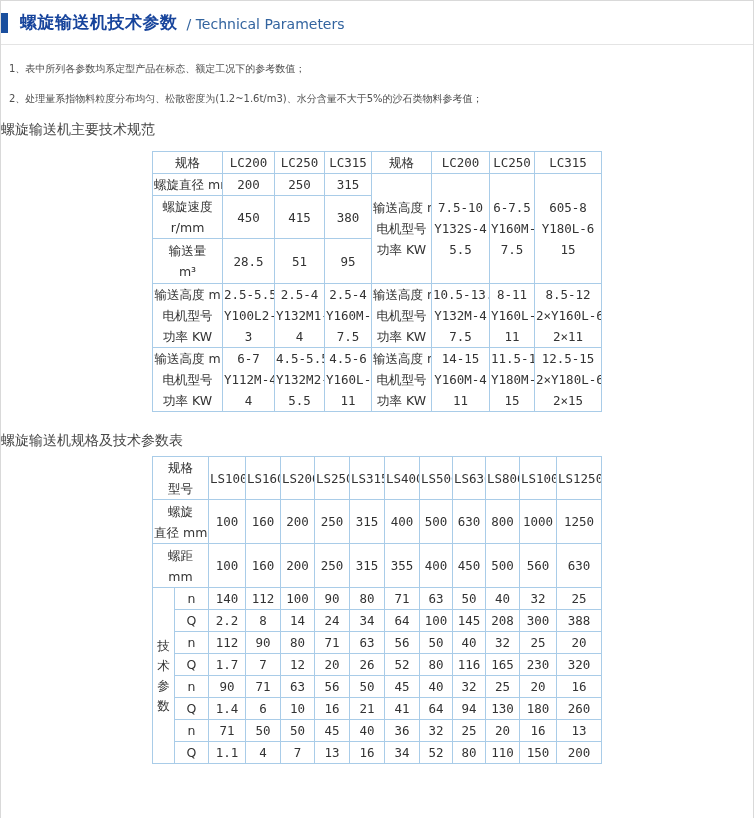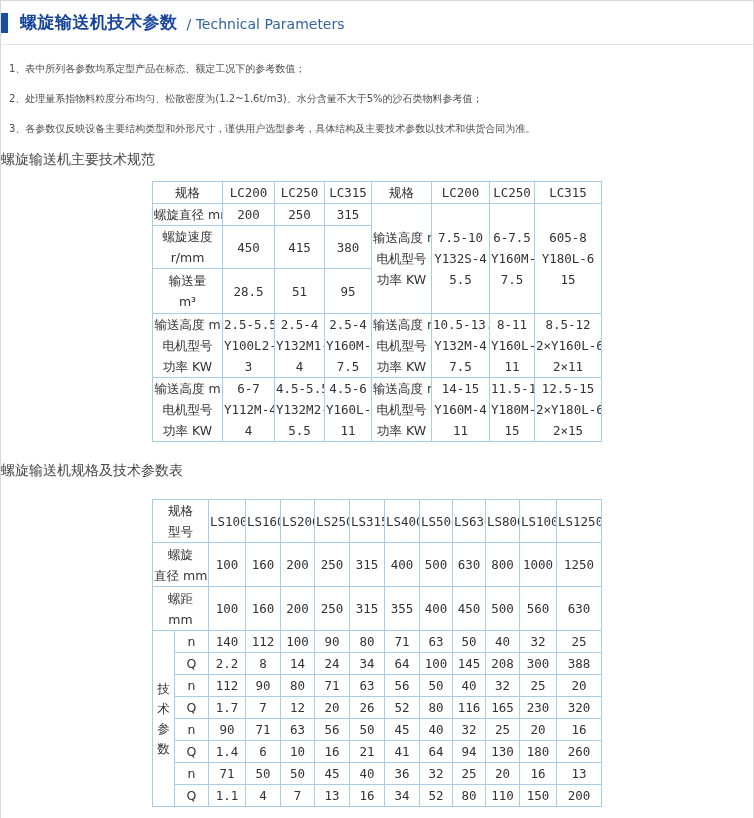--- a/index.html
+++ b/index.html
@@ -16,21 +16,21 @@
     border-bottom: 1px solid #e4e4e4;
   }
   .bar { display: inline-block; width: 7px; height: 20px; background: #1a4f9e; margin-right: 12px; }
   .t-cn { font-size: 17px; font-weight: bold; color: #17449c; letter-spacing: 0.5px; }
   .t-en { font-size: 14px; color: #33649f; margin-left: 9px; padding-top: 2px; }
   
   .notes { padding: 12px 8px 0 8px; width: 712px; }
   .notes p { font-size: 10px; color: #4f4f4f; line-height: 24px; margin-bottom: 6px; }
   
   .tbl-title { font-size: 14px; line-height: 20px; color: #474747; margin: 8px 0 12px; }
-  .tbl-title.t2 { margin-top: 18px; margin-bottom: 19px; }
+  .tbl-title.t2 { margin-top: 18px; margin-bottom: 6px; }
   
   table { margin: 0 auto; border-collapse: collapse; table-layout: fixed; width: 449px; background: #fff; }
   td {
     border: 1px solid #a9cce8; text-align: center; vertical-align: middle;
     white-space: pre; font-size: 12.5px; line-height: 21px; color: #333;
     padding: 0 1px; overflow: hidden;
     font-family: "DejaVu Sans Mono", "DejaVu Sans", monospace;
   }
   td.lbl { font-family: "DejaVu Sans", "Liberation Sans", sans-serif; }
   td.vert { line-height: 20px; }
@@ -52,21 +52,20 @@
 
   <div class="hdr">
     <span class="bar"></span>
     <span class="t-cn">螺旋输送机技术参数</span>
     <span class="t-en">/ Technical Parameters</span>
   </div>
 
   <div class="notes">
     <p>1、表中所列各参数均系定型产品在标态、额定工况下的参考数值；</p>
     <p>2、处理量系指物料粒度分布均匀、松散密度为(1.2~1.6t/m3)、水分含量不大于5%的沙石类物料参考值；</p>
-    <p>3、各参数仅反映设备主要结构类型和外形尺寸，谨供用户选型参考，具体结构及主要技术参数以技术和供货合同为准。</p>
   </div>
 
   <div class="tbl-title">螺旋输送机主要技术规范</div>
 
   <table id="table1">
     <colgroup>
       <col style="width:70px">
         <col style="width:52px">
         <col style="width:50px">
         <col style="width:47px">

